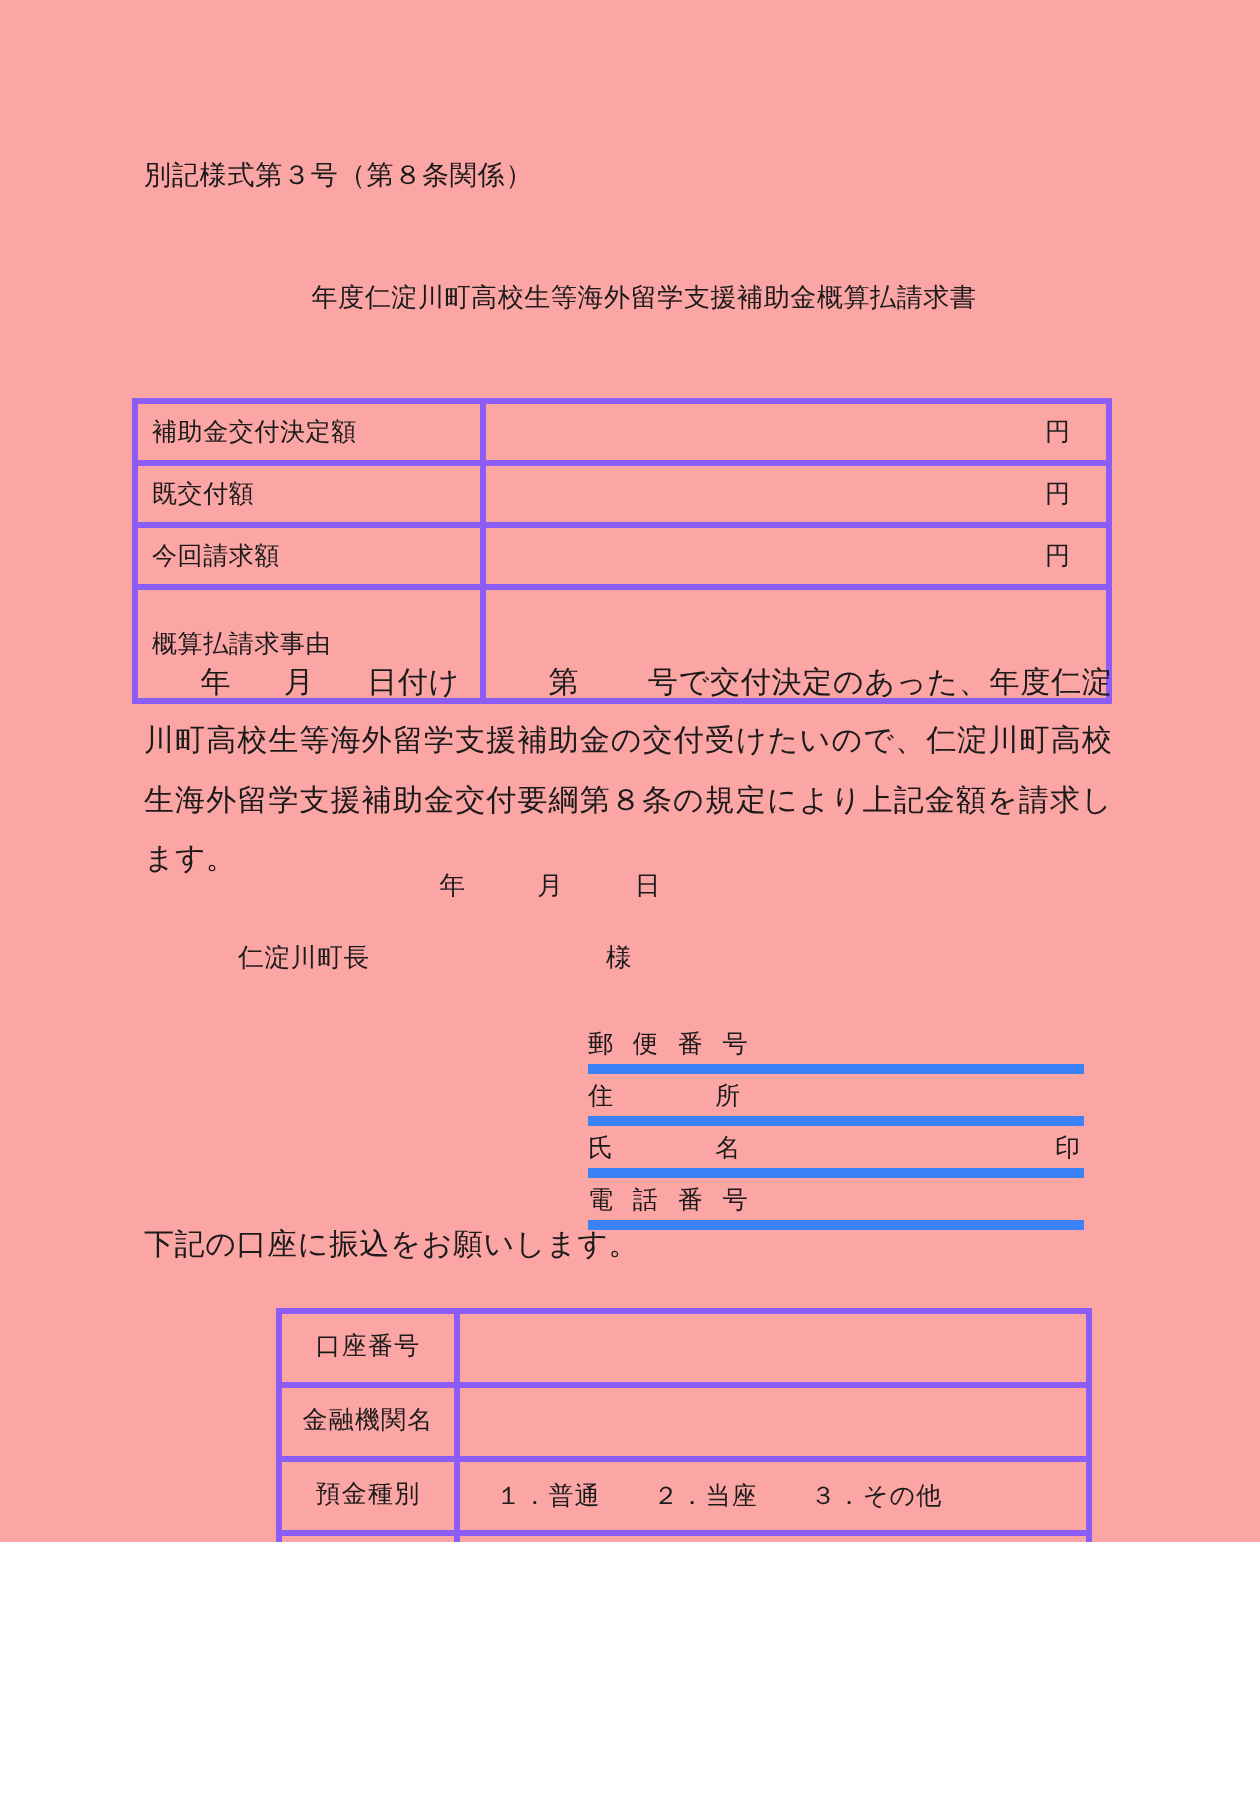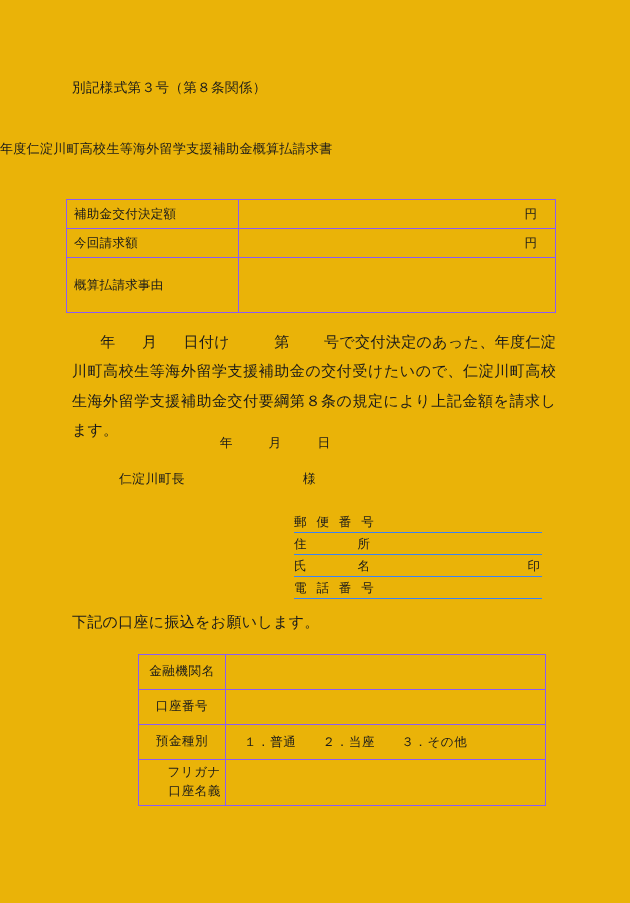--- a/index.html
+++ b/index.html
@@ -7,52 +7,54 @@
     padding: 0;
     background: #ffffff;
   }
   body {
     font-family: "Liberation Serif", "DejaVu Serif", serif;
     color: #1a1a1a;
   }
   .page {
     position: relative;
     width: 630px;
-    height: 903px;
-    background: #eab308;
+    height: 771px;
+    background: #fca5a5;
     overflow: hidden;
   }
 
   
   .form-no {
     position: absolute;
     left: 72px;
     top: 79px;
     font-size: 13.5px;
     letter-spacing: 0.4px;
     white-space: nowrap;
   }
   .doc-title {
     position: absolute;
     left: 0;
     right: 0;
     top: 140px;
+    text-align: center;
     font-size: 13px;
     letter-spacing: 0.3px;
     white-space: nowrap;
+    padding-left: 14px;
   }
 
   
   table.form-table {
     position: absolute;
     border-collapse: collapse;
     table-layout: fixed;
   }
   table.form-table td {
-    border: 1px solid #8b5cf6;
+    border: 3px solid #8b5cf6;
     font-size: 12.5px;
     padding: 0;
     vertical-align: middle;
   }
 
   
   #amount-table {
     left: 66px;
     top: 199px;
     width: 490px;
@@ -150,21 +152,21 @@
     position: absolute;
     left: 294px;
     top: 513px;
     width: 248px;
     font-size: 12.5px;
   }
   .applicant .field {
     position: relative;
     display: flex;
     align-items: flex-end;
-    border-bottom: 1px solid #3b82f6;
+    border-bottom: 5px solid #3b82f6;
     height: 19px;
     margin-bottom: 2px;
     white-space: nowrap;
   }
   .applicant .field .fname {
     letter-spacing: 3.4px;
     padding-bottom: 1px;
   }
   .applicant .field .blank {
     flex: 1;
@@ -193,20 +195,24 @@
 
   <div class="doc-title">年度仁淀川町高校生等海外留学支援補助金概算払請求書</div>
 
   <table class="form-table" id="amount-table">
     <tbody>
       <tr>
         <td class="label">補助金交付決定額</td>
         <td class="value">円</td>
       </tr>
       <tr>
+        <td class="label">既交付額</td>
+        <td class="value">円</td>
+      </tr>
+      <tr>
         <td class="label">今回請求額</td>
         <td class="value">円</td>
       </tr>
       <tr class="tall">
         <td class="label">概算払請求事由</td>
         <td class="value"></td>
       </tr>
     </tbody>
   </table>
 
@@ -243,25 +249,25 @@
       <span class="blank"></span>
       <span class="seal"></span>
     </div>
   </div>
 
   <div class="transfer-note">下記の口座に振込をお願いします。</div>
 
   <table class="form-table" id="bank-table">
     <tbody>
       <tr>
+        <td class="label">口座番号</td>
+        <td class="value"></td>
+      </tr>
+      <tr>
         <td class="label">金融機関名</td>
-        <td class="value"></td>
-      </tr>
-      <tr>
-        <td class="label">口座番号</td>
         <td class="value"></td>
       </tr>
       <tr>
         <td class="label">預金種別</td>
         <td class="value">１．普通　　２．当座　　３．その他</td>
       </tr>
       <tr>
         <td class="label">
           <span class="sub-line">フリガナ</span>
           <span class="sub-line">口座名義</span>

